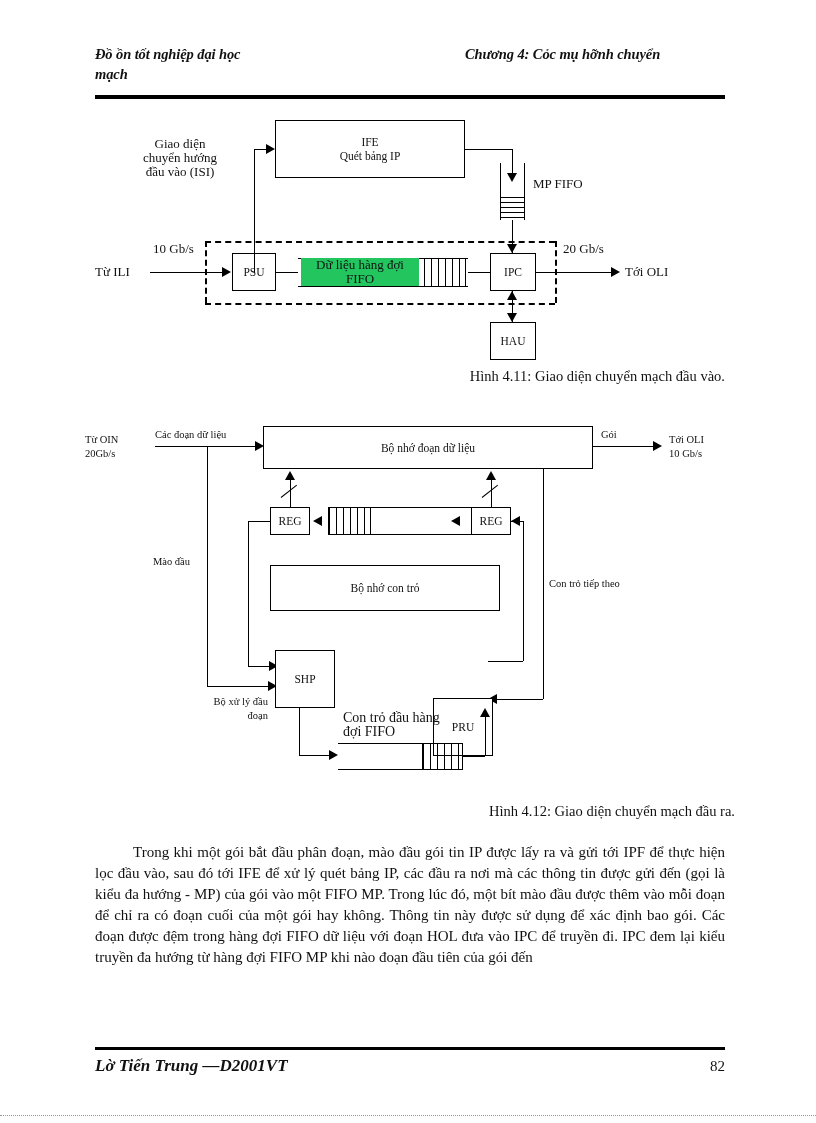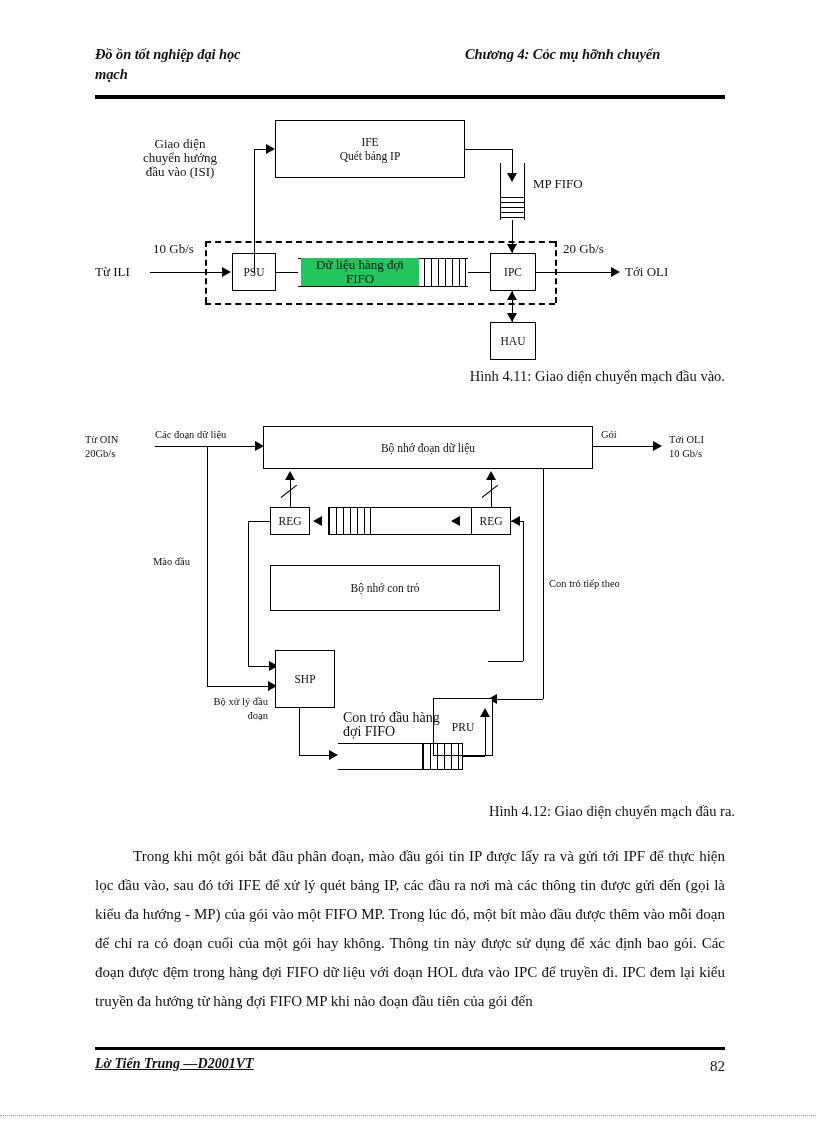--- a/index.html
+++ b/index.html
@@ -99,22 +99,21 @@
     top: 1056px;
     width: 630px;
     height: 26px;
   }
   .ftr-left {
     position: absolute;
     left: 0; top: 0;
     font-family: "Liberation Serif", "DejaVu Serif", serif;
     font-style: italic;
     font-weight: bold;
-    font-size: 14px;
-    text-decoration: underline;
+    font-size: 17px;
   }
   .ftr-right {
     position: absolute;
     right: 0; top: 2px;
     font-size: 15px;
     font-family: "Liberation Serif", "DejaVu Serif", serif;
   }
 
   
   .fig { position: absolute; }
@@ -199,21 +198,21 @@
     font-size: 14.5px;
   }
 
   
   .body-text {
     position: absolute;
     left: 95px;
     top: 842px;
     width: 630px;
     font-size: 15px;
-    line-height: 29px;
+    line-height: 21px;
     text-align: justify;
   }
   .body-text p { margin: 0; text-indent: 38px; }
 
   .bottom-dots {
     position: absolute;
     left: 0; top: 1115px; width: 816px; height: 0;
     border-top: 1px dotted #999;
   }
 </style>

